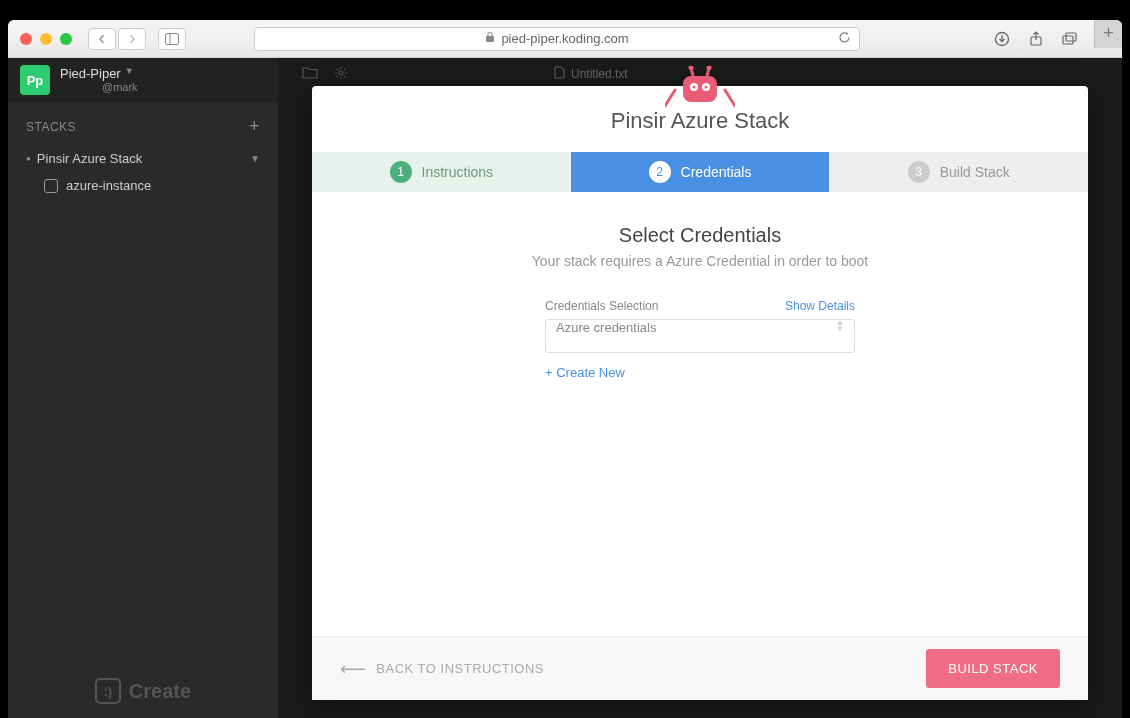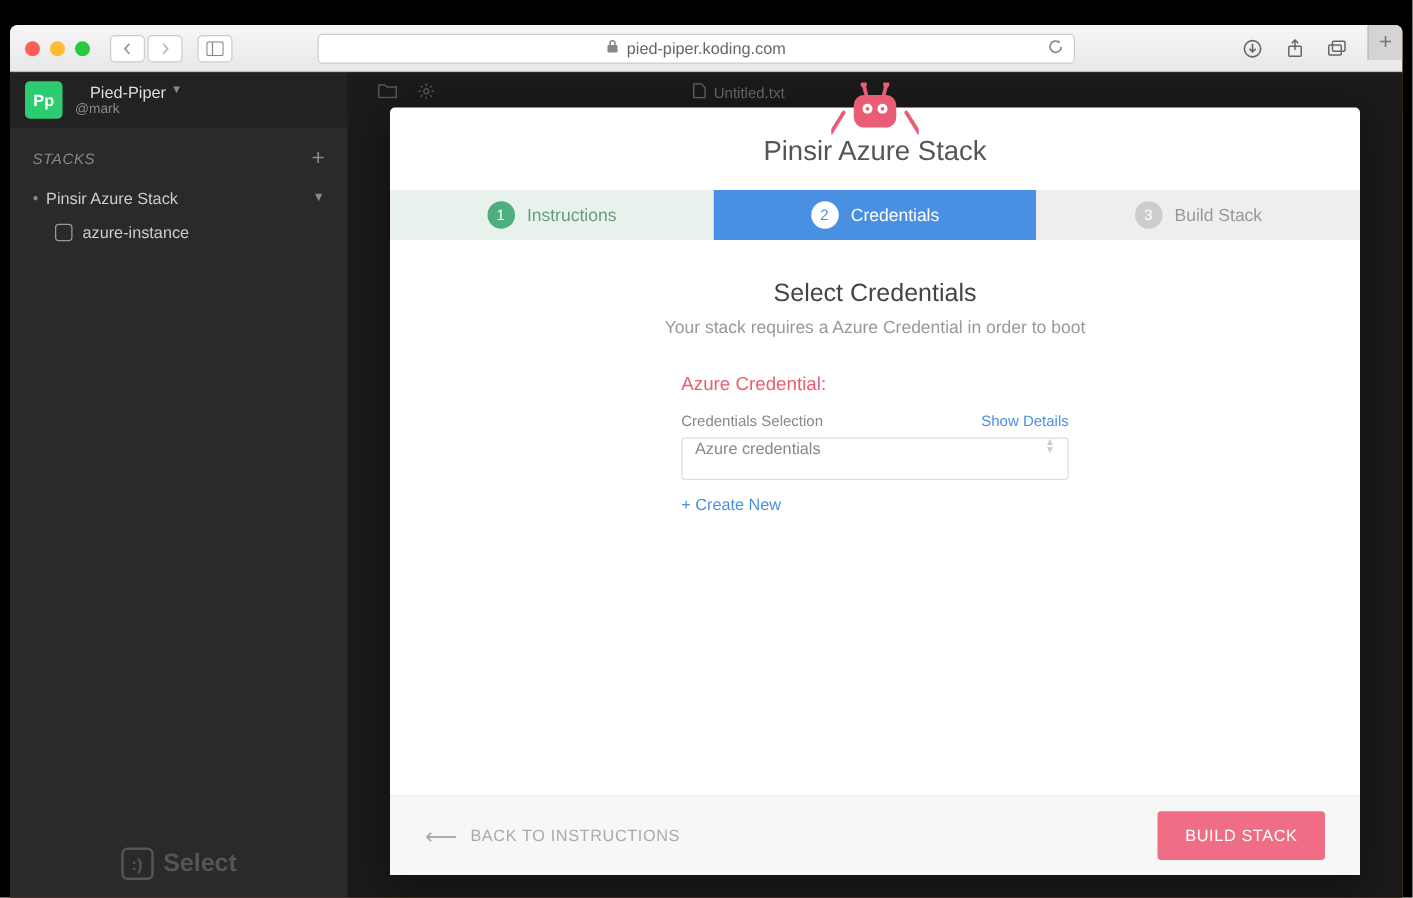--- a/index.html
+++ b/index.html
@@ -22,24 +22,24 @@
 .toolbar-right { display: flex; gap: 6px; align-items: center; }
 .tb-btn { width: 28px; height: 22px; display: flex; align-items: center; justify-content: center; color: #666; border: 1px solid transparent; border-radius: 4px; }
 .newtab { width: 28px; height: 28px; background: #d4d4d4; border-left: 1px solid #bbb; display: flex; align-items: center; justify-content: center; color: #777; font-size: 18px; margin-left: 4px; align-self: stretch; margin-top: -8px; margin-bottom: -8px; margin-right: -12px; }
 
 .app { position: absolute; top: 38px; left: 0; right: 0; bottom: 0; display: flex; background: #1e1e1e; }
 
 .sidebar { width: 270px; background: #2a2a2a; display: flex; flex-direction: column; position: relative; }
 .ws-header { height: 44px; display: flex; align-items: center; padding: 0 12px; gap: 10px; background: #222; }
 .ws-logo { width: 30px; height: 30px; background: #2ecc71; border-radius: 4px; display: flex; align-items: center; justify-content: center; color: #fff; font-weight: 700; font-size: 13px; }
 .ws-info { display: flex; flex-direction: column; line-height: 1.2; }
-.ws-name { color: #ddd; font-size: 13px; display: flex; align-items: flex-start; gap: 4px; margin-left: 12px; }
-.ws-user { color: #888; font-size: 11px; }
-
-.section-hd { display: flex; align-items: center; justify-content: space-between; padding: 14px 18px 8px; color: #888; font-size: 12px; letter-spacing: 0.5px; font-style: italic; }
+.ws-name { color: #ddd; font-size: 13px; display: flex; align-items: flex-start; gap: 4px; }
+.ws-user { color: #888; font-size: 11px; margin-left: 42px; }
+
+.section-hd { display: flex; align-items: center; justify-content: space-between; padding: 14px 18px 8px; color: #888; font-size: 12px; letter-spacing: 0.5px; }
 .plus-btn { color: #888; font-size: 18px; cursor: pointer; }
 
 .stack-item { display: flex; align-items: center; justify-content: space-between; padding: 6px 18px; color: #ccc; font-size: 13px; cursor: pointer; }
 .stack-item .lbl { display: flex; align-items: center; gap: 6px; }
 .stack-bullet { color: #888; font-size: 8px; }
 .stack-caret { color: #888; font-size: 10px; }
 
 .vm-item { display: flex; align-items: center; gap: 8px; padding: 6px 18px 6px 36px; color: #ccc; font-size: 13px; cursor: pointer; }
 .vm-icon { width: 14px; height: 14px; border: 1.5px solid #999; border-radius: 3px; }
 
@@ -179,21 +179,21 @@
         <span class="stack-caret">▼</span>
       </div>
 
       <div class="vm-item">
         <span class="vm-icon"></span>
         <span>azure-instance</span>
       </div>
 
       <div class="koding-brand">
         <span class="klogo">:)</span>
-        <span>Select</span>
+        <span>Create</span>
       </div>
     </div>
 
     <div class="main">
       <div class="editor-tabs">
         <span class="folder-ico">
           <svg width="16" height="13" viewBox="0 0 16 13">
               <path d="M1 2 h5 l1.5 1.5 H15 V12 H1 Z" fill="none" stroke="#555" stroke-width="1.2"></path>
             </svg>
         </span>
@@ -254,21 +254,20 @@
             <span class="num">3</span>
             <span>Build Stack</span>
           </div>
         </div>
 
         <div class="modal-body">
           <div class="sc-title">Select Credentials</div>
           <div class="sc-sub">Your stack requires a Azure Credential in order to boot</div>
 
           <div class="cred-block">
-            <div class="cred-head">Azure Credential:</div>
             <div class="cred-row">
               <span class="cred-label">Credentials Selection</span>
               <span class="show-details">Show Details</span>
             </div>
             <div class="cred-select">
               <span>Azure credentials</span>
               <span class="chev">
                   <span>▲</span>
                   <span>▼</span>
                 </span>

